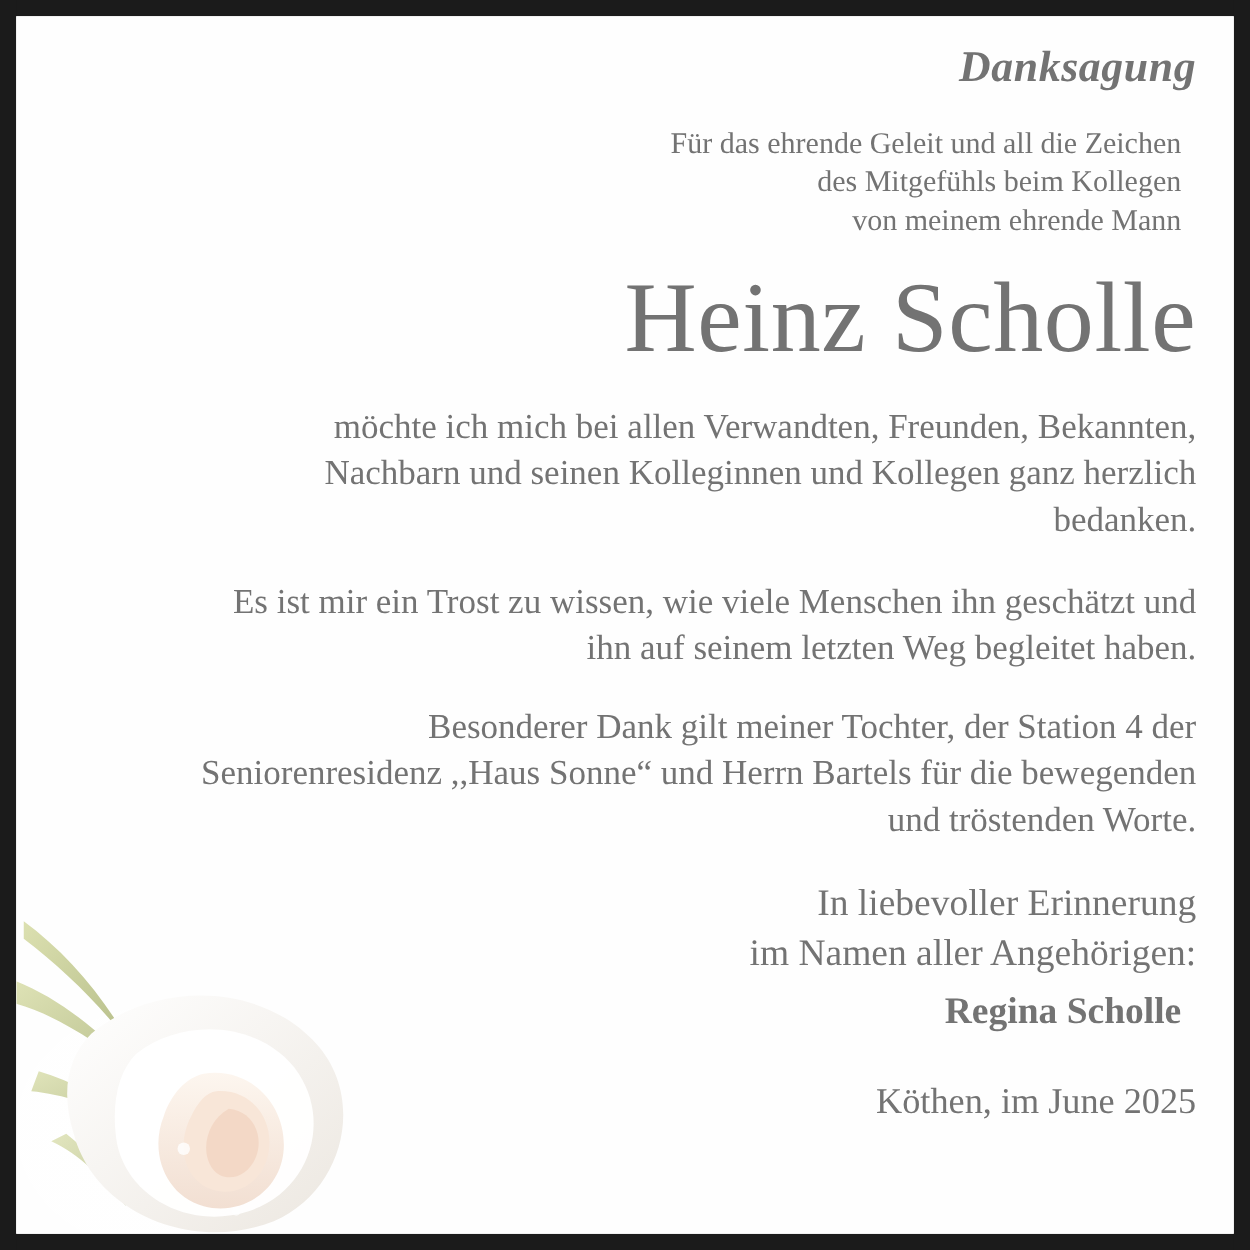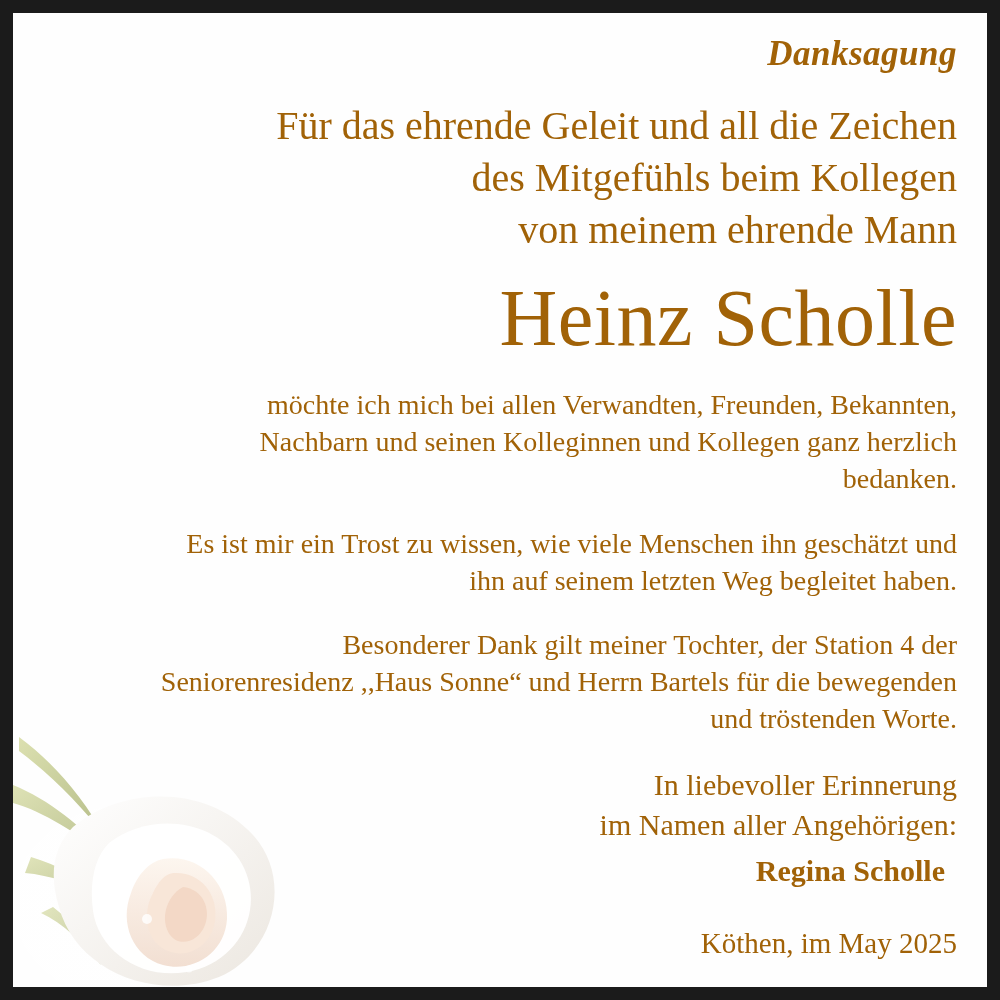--- a/index.html
+++ b/index.html
@@ -47,36 +47,36 @@
     height: 280px;
     pointer-events: none;
   }
 
   .content {
     position: absolute;
     right: 30px;
     top: 22px;
     width: 800px;
     text-align: right;
-    color: #a16207;
+    color: #737373;
   }
 
   .danksagung {
     font-style: italic;
     font-weight: bold;
     font-size: 35px;
     letter-spacing: 0.5px;
     line-height: 1.1;
     margin: 0 0 26px 0;
   }
 
   .intro {
-    font-size: 40px;
+    font-size: 24px;
     line-height: 1.30;
-    margin: 0 0 18px 0;
+    margin: 0 12px 18px 0;
   }
 
   .name {
     font-size: 80px;
     line-height: 1.05;
     margin: 20px 0 26px 0;
     letter-spacing: 0.5px;
     font-weight: 400;
   }
 
@@ -182,17 +182,17 @@
 
       <div class="para">Besonderer Dank gilt meiner Tochter, der Station 4 der Seniorenresidenz ,,Haus Sonne“ und Herrn Bartels für die bewegenden und tröstenden Worte.</div>
 
       <div class="closing">
         <div>In liebevoller Erinnerung</div>
         <div>im Namen aller Angehörigen:</div>
       </div>
 
       <div class="signature">Regina Scholle</div>
 
-      <div class="place">Köthen, im May 2025</div>
+      <div class="place">Köthen, im June 2025</div>
 
     </div>
   </div>
 </div>
 
 </body></html>

